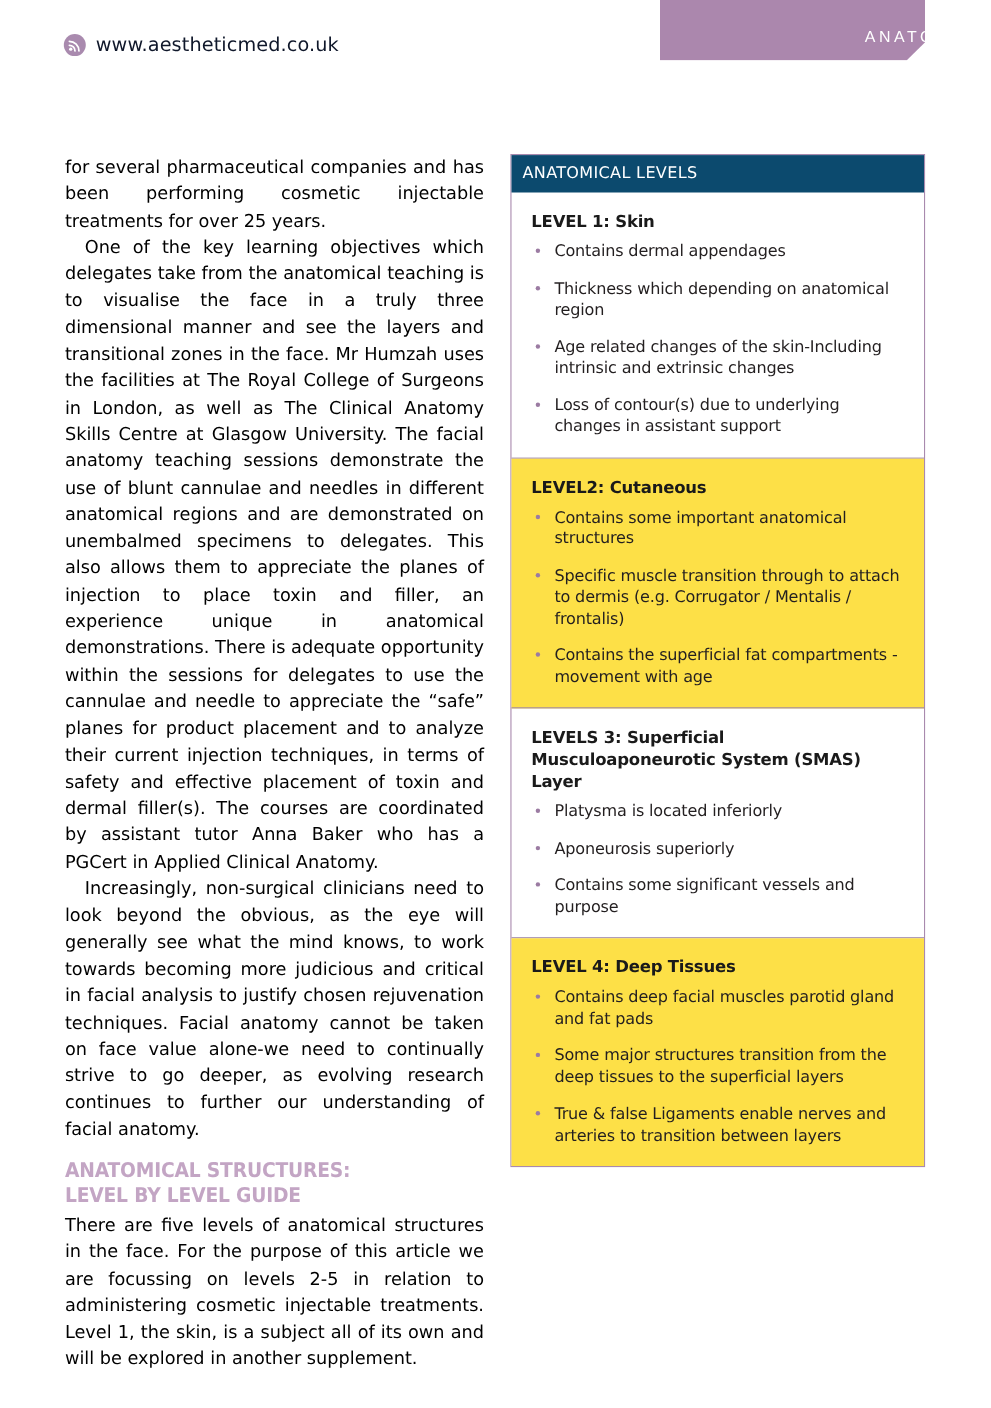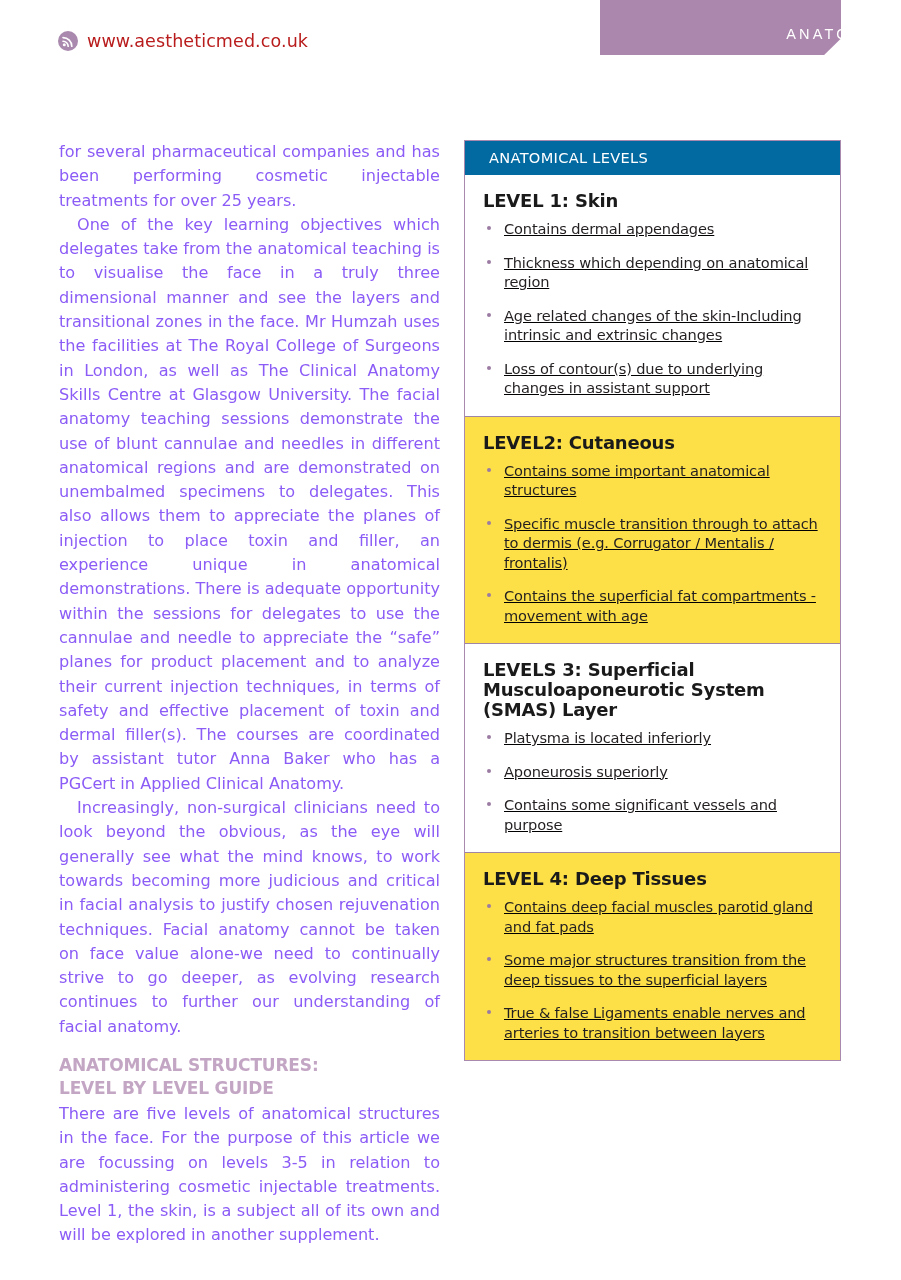--- a/index.html
+++ b/index.html
@@ -56,21 +56,21 @@
     width: 20px;
     height: 20px;
     border-radius: 50%;
     background: #a98aae;
     position: relative;
     flex: 0 0 auto;
   }
   .rss-badge svg { position: absolute; left: 4px; top: 4px; }
   .site-url-text {
     font-size: 17.5px;
-    color: #b91c1c;
+    color: #0f172a;
     letter-spacing: 0.1px;
     font-family: "DejaVu Sans", sans-serif;
     font-weight: 400;
   }
 
   
   .content {
     position: absolute;
     top: 140px;
     left: 0;
@@ -81,21 +81,21 @@
   .left-col {
     position: absolute;
     left: 59px;
     top: 0;
     width: 381px;
   }
   .body-par {
     font-family: "DejaVu Sans", sans-serif;
     font-size: 16.1px;
     line-height: 24.3px;
-    color: #8b5cf6;
+    color: #000000;
     text-align: justify;
     margin: 0;
     -moz-hyphens: none;
     hyphens: none;
   }
   .body-par.indented { text-indent: 18px; }
   .section-heading {
     font-family: "DejaVu Sans", sans-serif;
     font-weight: bold;
     font-size: 18.5px;
@@ -111,48 +111,47 @@
   .sidebar {
     position: absolute;
     left: 464px;
     top: 0;
     width: 377px;
     border: 1px solid #a98aae;
     box-sizing: border-box;
     background: #ffffff;
   }
   .sidebar-title-bar {
-    background: #0369a1;
+    background: #0c4a6e;
     color: #ffffff;
     font-size: 14.6px;
     letter-spacing: 0.3px;
-    padding: 8px 14px 9px 24px;
+    padding: 8px 14px 9px 10px;
     font-family: "DejaVu Sans", sans-serif;
   }
   .level-block {
     padding: 16px 20px 18px 18px;
     border-bottom: 1px solid #9f86a6;
     box-sizing: border-box;
   }
   .level-block:last-child { border-bottom: none; }
   .level-block.shaded { background: #fde047; }
   .level-title {
     font-family: "DejaVu Sans", sans-serif;
     font-weight: bold;
-    font-size: 18px;
+    font-size: 15px;
     line-height: 20px;
     color: #1a1a1a;
     margin: 0 0 8px 0;
     letter-spacing: -0.2px;
   }
   ul.level-list {
     list-style: none;
     margin: 0;
     padding: 0;
-    text-decoration: underline;
   }
   ul.level-list li {
     position: relative;
     padding-left: 21px;
     margin: 0 0 14px 0;
     font-family: "DejaVu Sans", sans-serif;
     font-size: 14.6px;
     line-height: 19.5px;
     color: #231f20;
     letter-spacing: -0.15px;
@@ -202,21 +201,21 @@
   <div class="left-col">
     <p class="body-par">for several pharmaceutical companies and has been performing cosmetic injectable treatments for over 25 years.</p>
     <p class="body-par indented">One of the key learning objectives which delegates take from the anatomical teaching is to visualise the face in a truly three dimensional manner and see the layers and transitional zones in the face. Mr Humzah uses the facilities at The Royal College of Surgeons in London, as well as The Clinical Anatomy Skills Centre at Glasgow University. The facial anatomy teaching sessions demonstrate the use of blunt cannulae and needles in different anatomical regions and are demonstrated on unembalmed specimens to delegates. This also allows them to appreciate the planes of injection to place toxin and filler, an experience unique in anatomical demonstrations. There is adequate opportunity within the sessions for delegates to use the cannulae and needle to appreciate the “safe” planes for product placement and to analyze their current injection techniques, in terms of safety and effective placement of toxin and dermal filler(s).  The courses are coordinated by assistant tutor Anna Baker who has a PGCert in Applied Clinical Anatomy.</p>
     <p class="body-par indented">Increasingly, non-surgical clinicians need to look beyond the obvious, as the eye will generally see what the mind knows, to work towards becoming more judicious and critical in facial analysis to justify chosen rejuvenation techniques. Facial anatomy cannot be taken on face value alone-we need to continually strive to go deeper, as evolving research continues to further our understanding of facial anatomy.</p>
 
     <div class="section-heading">
       <div>ANATOMICAL STRUCTURES:</div>
       <div>LEVEL BY LEVEL GUIDE</div>
     </div>
 
-    <p class="body-par">There are five levels of anatomical structures in the face. For the purpose of this article we are focussing on levels 3-5 in relation to administering cosmetic injectable treatments. Level 1, the skin, is a subject all of its own and will be explored in another supplement.</p>
+    <p class="body-par">There are five levels of anatomical structures in the face. For the purpose of this article we are focussing on levels 2-5 in relation to administering cosmetic injectable treatments. Level 1, the skin, is a subject all of its own and will be explored in another supplement.</p>
   </div>
 
   <div class="sidebar">
     <div class="sidebar-title-bar">ANATOMICAL LEVELS</div>
 
     <div class="level-block">
       <div class="level-title">LEVEL 1:  Skin</div>
       <ul class="level-list">
         <li>Contains dermal appendages</li>
         <li>Thickness which depending on anatomical region</li>

